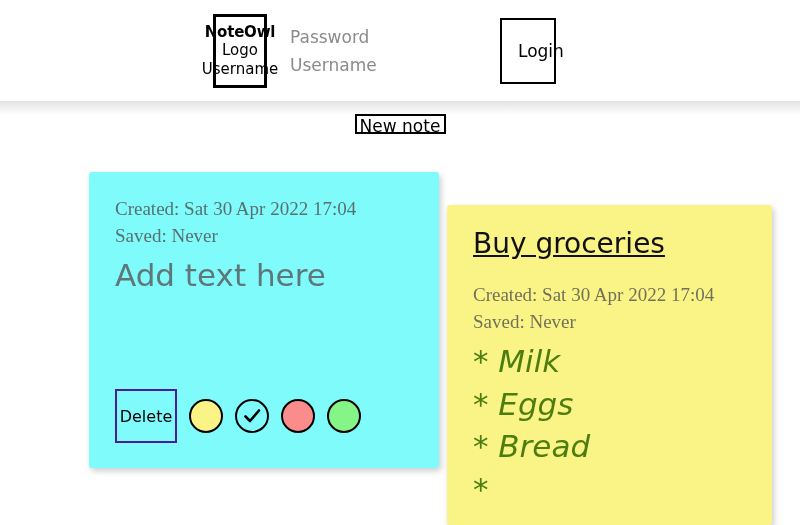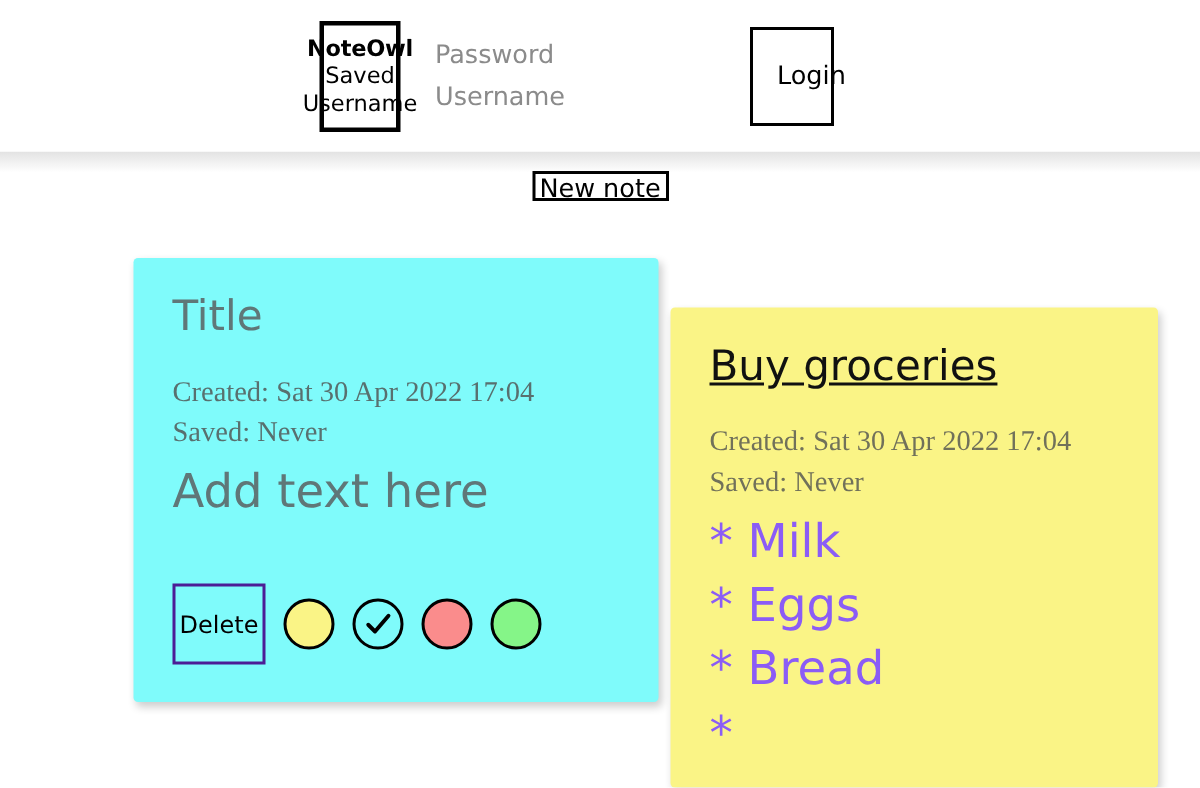--- a/index.html
+++ b/index.html
@@ -178,21 +178,21 @@
   }
   .note-yellow .note-meta { color: #71715a; }
 
   .note-body {
     margin-top: 4px;
     font-size: 31px;
     line-height: 1.38;
     white-space: pre-wrap;
   }
   .note-body.placeholder { color: #5f7778; }
-  .note-body.filled { color: #8b5cf6; }
+  .note-body.filled { color: #4d7c0f; font-style: italic; }
 
   
   .note-controls {
     position: absolute;
     left: 26px;
     bottom: 25px;
     display: flex;
     align-items: center;
     gap: 12px;
   }
@@ -223,21 +223,21 @@
   .check-svg { display: block; }
 </style>
 </head>
 <body>
 
 <div class="header">
   <div class="header-inner">
 
     <div class="logo-box">
       <span class="logo-line1">NoteOwl</span>
-      <span class="logo-line2">Saved</span>
+      <span class="logo-line2">Logo</span>
       <span class="logo-line3">Username</span>
     </div>
 
     <div class="login-fields">
       <input class="login-input" type="password" placeholder="Password" style="">
       <input class="login-input" type="text" placeholder="Username" style="">
     </div>
 
     <button class="login-button">Login</button>
   </div>
@@ -252,21 +252,20 @@
   <h2 class="note-title filled">Buy groceries</h2>
   <p class="note-meta">Created: Sat 30 Apr 2022 17:04</p>
   <p class="note-meta">Saved: Never</p>
   <div class="note-body filled">* Milk
 * Eggs
 * Bread
 *</div>
 </div>
 
 <div class="note note-cyan" style="background: rgb(127, 251, 251);">
-  <h2 class="note-title placeholder">Title</h2>
   <p class="note-meta">Created: Sat 30 Apr 2022 17:04</p>
   <p class="note-meta">Saved: Never</p>
   <div class="note-body placeholder">Add text here</div>
 
   <div class="note-controls">
     <button class="delete-button">Delete</button>
 
     <button class="swatch" style="background: rgb(250, 244, 134);"></button>
 
     <button class="swatch" style="background: rgb(127, 251, 251);">

